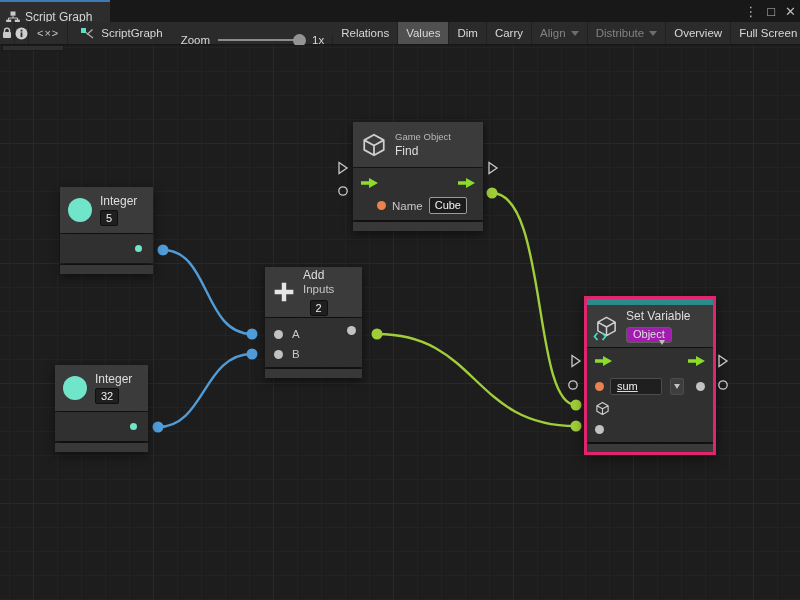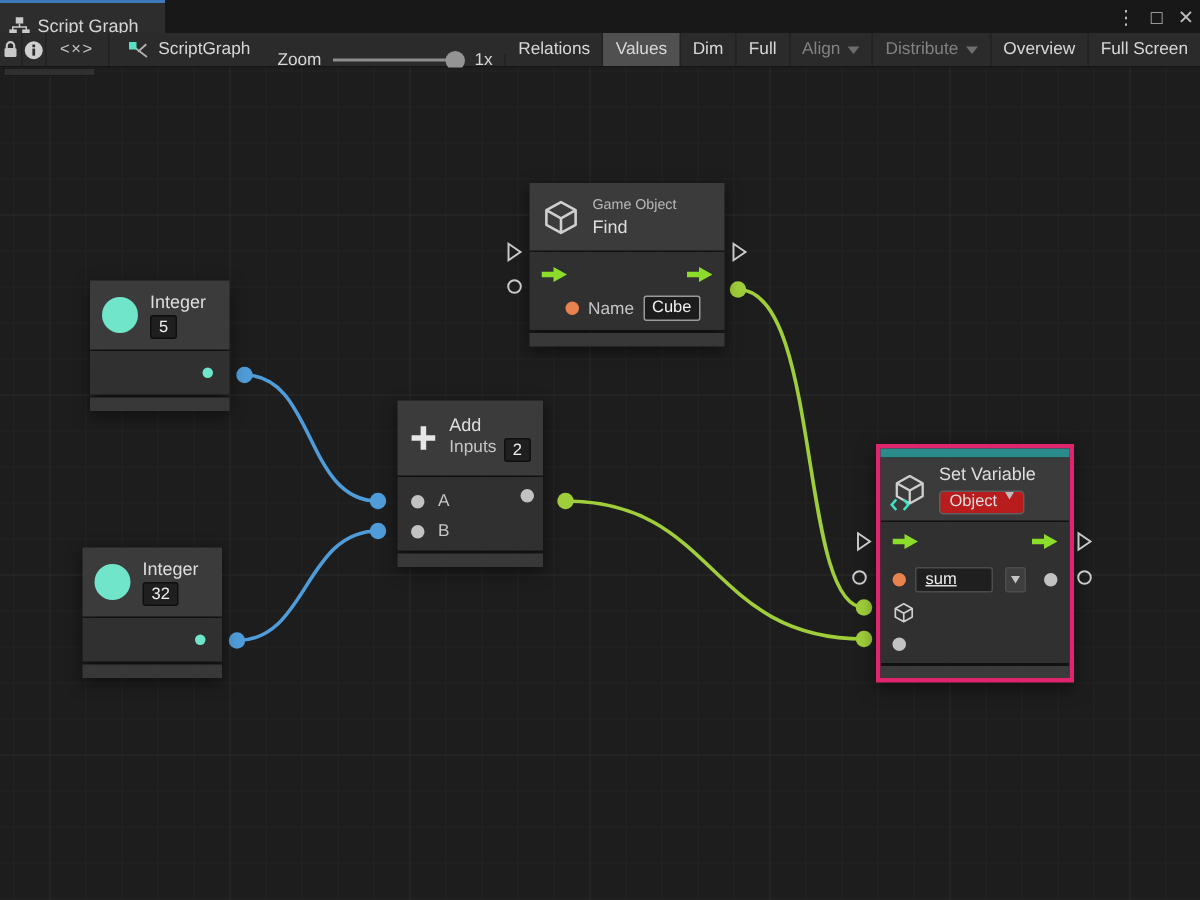--- a/index.html
+++ b/index.html
@@ -101,22 +101,22 @@
   .tealbar{height:6px;background:#2a8c8a;}
   .n-setvar .nhead{height:42px;margin-top:0;}
   .n-setvar .nbody{height:94px;position:relative;}
   .svrow{position:absolute;left:0;right:0;display:flex;align-items:center;padding:0 8px;gap:6px;text-decoration:underline;}
   .svrow.flow{justify-content:space-between;}
   .sv-r1{top:0;height:26px;}
   .sv-r2{top:26px;height:24px;}
   .sv-r3{top:50px;height:20px;}
   .sv-r4{top:70px;height:22px;}
   .n-setvar .nfoot{height:8px;background:#3a3a3a;}
-  .pill{background:#b91c1c;border:1px solid #5e5e5e;border-radius:3px;height:16px;margin-top:2px;
-        padding:0 6px;color:#dedede;font-size:11px;display:inline-flex;align-items:flex-start;}
+  .pill{background:#a21caf;border:1px solid #5e5e5e;border-radius:3px;height:16px;margin-top:2px;
+        padding:0 6px;color:#dedede;font-size:11px;display:inline-flex;align-items:flex-end;flex-direction:column;}
   .pill .caret{border-top-color:#bdbdbd;margin-left:5px;border-left-width:3.5px;border-right-width:3.5px;}
   .dropfield{background:#1f1f1f;border:1px solid #4c4c4c;border-radius:2px;width:56px;height:17px;
              color:#efefef;font-size:11px;line-height:15px;padding:0 6px;}
   .dropbtn{background:#3e3e3e;border:1px solid #4c4c4c;border-radius:2px;width:15px;height:17px;
            display:inline-flex;align-items:center;justify-content:center;margin-left:2px;}
   .dropbtn .caret{margin-left:0;border-top-color:#c4c4c4;border-left-width:3.5px;border-right-width:3.5px;}
   .hdr-icon-wrap{position:relative;flex:0 0 auto;}
   .hdr-angle{position:absolute;left:-2px;bottom:-3px;}
 
   
@@ -172,21 +172,21 @@
       <span>Zoom</span>
       <div class="slider">
         <div class="track"></div>
         <div class="handle"></div>
       </div>
       <span>1x</span>
     </div>
     <div class="tbtn">Relations</div>
     <div class="tbtn active">Values</div>
     <div class="tbtn">Dim</div>
-    <div class="tbtn">Full</div>
+    <div class="tbtn">Carry</div>
     <div class="tbtn disabled">
       <span>Align</span>
       <span class="caret"></span>
     </div>
     <div class="tbtn disabled">
       <span>Distribute</span>
       <span class="caret"></span>
     </div>
     <div class="tbtn">Overview</div>
     <div class="tbtn" style="border-right:none;flex:1;">Full Screen</div>
@@ -238,21 +238,21 @@
       <div class="nfoot"></div>
     </div>
 
     <div class="node n-add">
       <div class="nhead">
         <svg width="22" height="22" viewBox="0 0 20 20">
           <path d="M10 1.5 V18.5 M1.5 10 H18.5" stroke="#e6e6e6" stroke-width="4"></path>
         </svg>
         <span class="int-col">
           <span class="ntitle">Add</span>
-          <span style="display:flex;align-items:flex-start;gap:5px;">
+          <span style="display:flex;align-items:center;gap:5px;flex-direction:column;">
             <span class="portlabel">Inputs</span>
             <span class="valbox">2</span>
           </span>
         </span>
       </div>
       <div class="nbody">
         <div class="addrow">
           <span class="dot dot-gray"></span>
           <span class="portlabel">A</span>
         </div>

